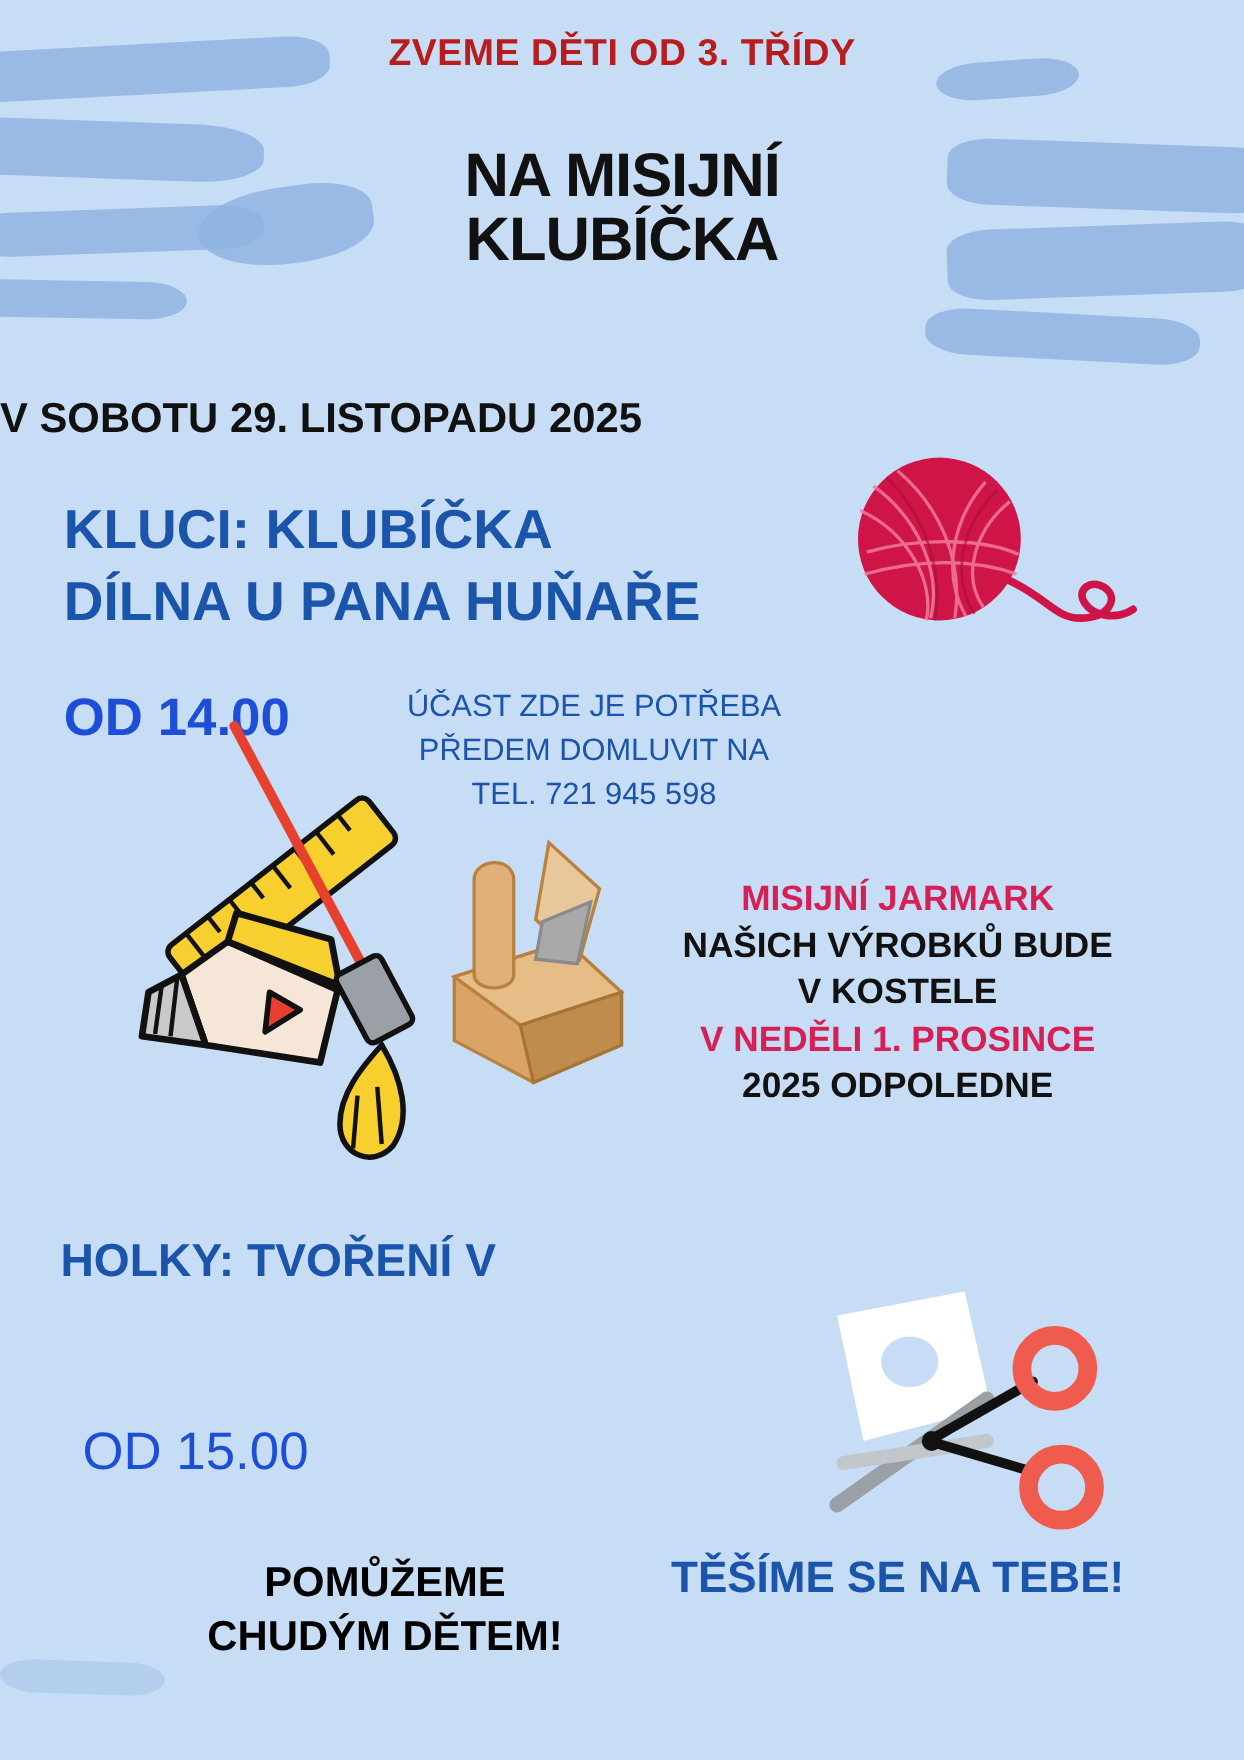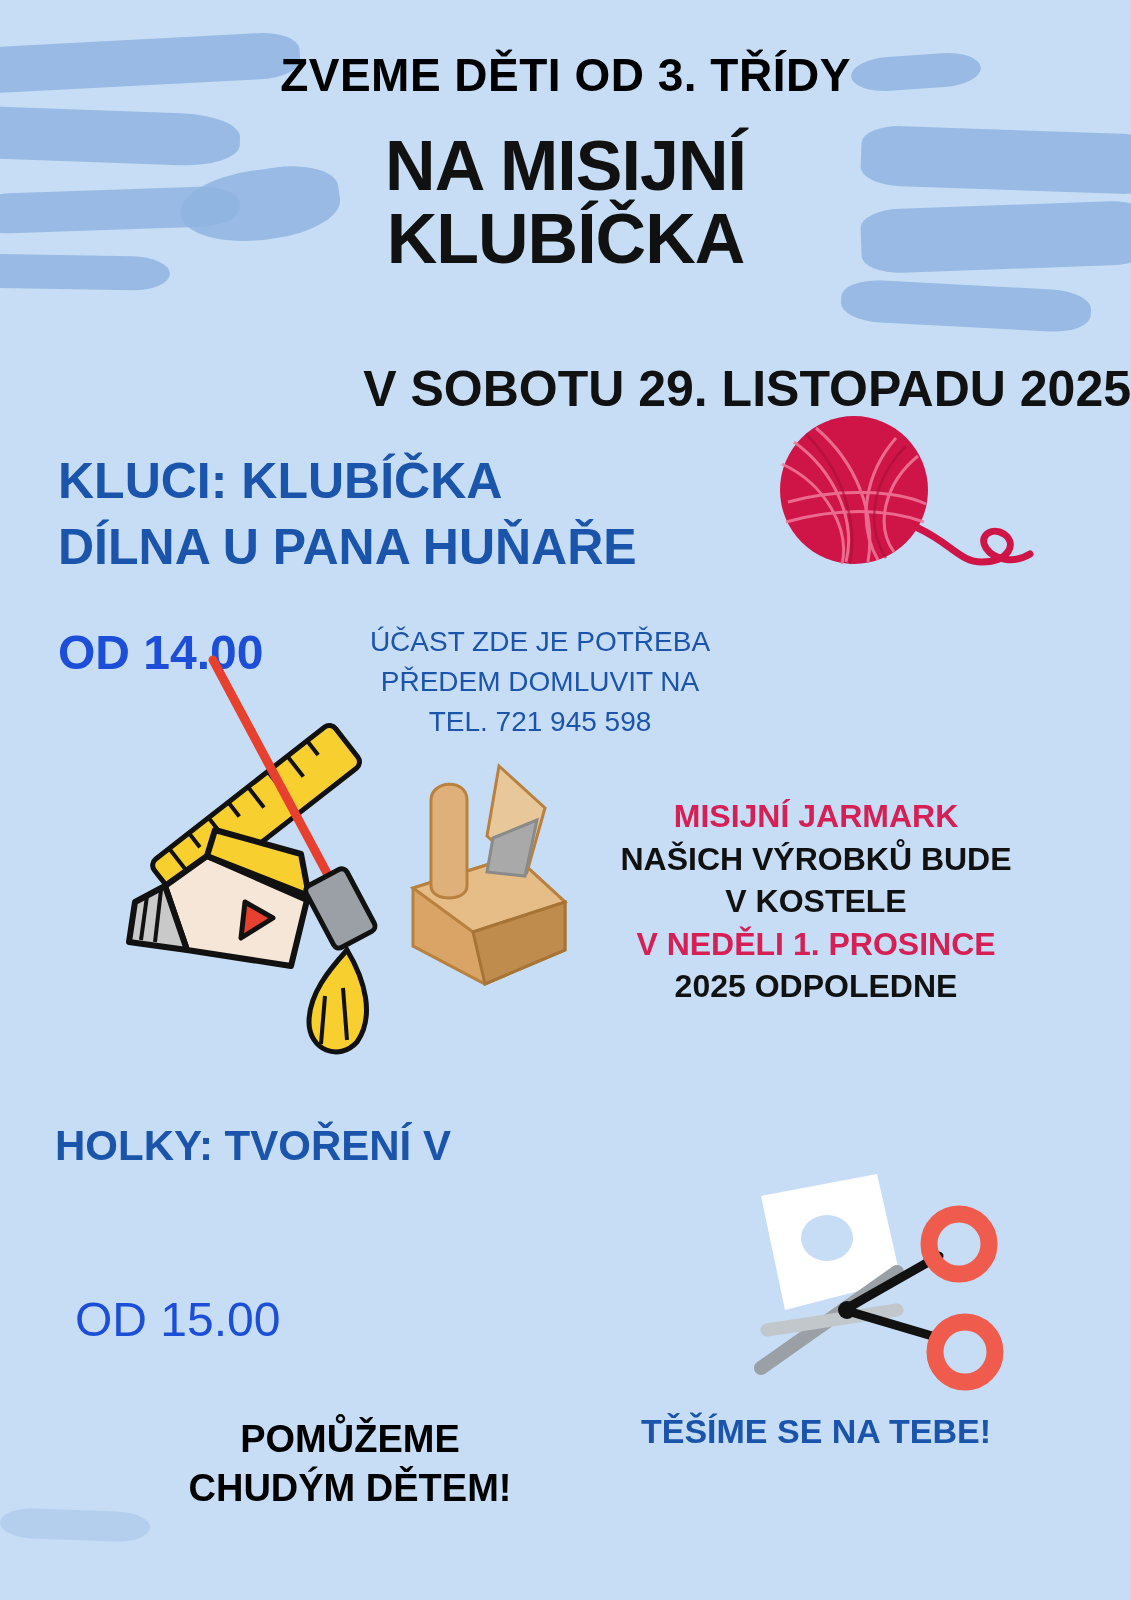--- a/index.html
+++ b/index.html
@@ -35,42 +35,42 @@
   .brush.b5 { left: 180px;  top: 170px;  width: 160px; height: 70px; transform: rotate(-8deg); border-radius: 50% 40% 45% 55%; }
   .brush.b6 { right: -30px; top: 130px;  width: 300px; height: 60px; transform: rotate(2deg); }
   .brush.b7 { right: -20px; top: 205px;  width: 290px; height: 64px; transform: rotate(-2deg); }
   .brush.b8 { right: 40px;  top: 285px;  width: 250px; height: 42px; transform: rotate(3deg); }
   .brush.b9 { right: 150px; top: 55px;   width: 130px; height: 34px; transform: rotate(-4deg); }
   .brush.b10{ left: 0px;    bottom: 60px;width: 150px; height: 30px; transform: rotate(2deg); opacity:.35;}
 
   
   .invite {
     position: absolute;
-    top: 48px; left: 0; right: 0;
-    text-align: center;
-    font-size: 46px;
-    font-weight: bold;
-    color: #000000;
+    top: 29px; left: 0; right: 0;
+    text-align: center;
+    font-size: 34px;
+    font-weight: bold;
+    color: #b91c1c;
     letter-spacing: .5px;
   }
   .title {
     position: absolute;
     top: 130px; left: 0; right: 0;
     text-align: center;
-    font-size: 70px;
+    font-size: 56px;
     font-weight: bold;
     color: #111;
     line-height: 1.04;
     letter-spacing: -1px;
   }
   .date {
     position: absolute;
     top: 360px; left: 0; right: 0;
-    text-align: right;
-    font-size: 50px;
+    text-align: left;
+    font-size: 38px;
     font-weight: bold;
     color: #111;
   }
 
   .boys-head {
     position: absolute;
     top: 448px; left: 58px;
     width: 720px;
     font-size: 50px;
     font-weight: bold;
@@ -131,21 +131,21 @@
     font-size: 38px;
     font-weight: bold;
     color: #000000;
     line-height: 1.3;
   }
   .see-you {
     position: absolute;
     top: 1412px; right: 80px;
     width: 470px;
     text-align: center;
-    font-size: 34px;
+    font-size: 40px;
     font-weight: bold;
     color: #1b54ab;
   }
 
   
   .art { position: absolute; }
   .art-yarn    { top: 412px; right: 95px;  width: 290px; height: 190px; }
   .art-tools   { top: 650px; left: 95px;   width: 490px; height: 420px; }
   .art-scissors{ top: 1160px; right: 110px; width: 320px; height: 260px; }
 </style>

